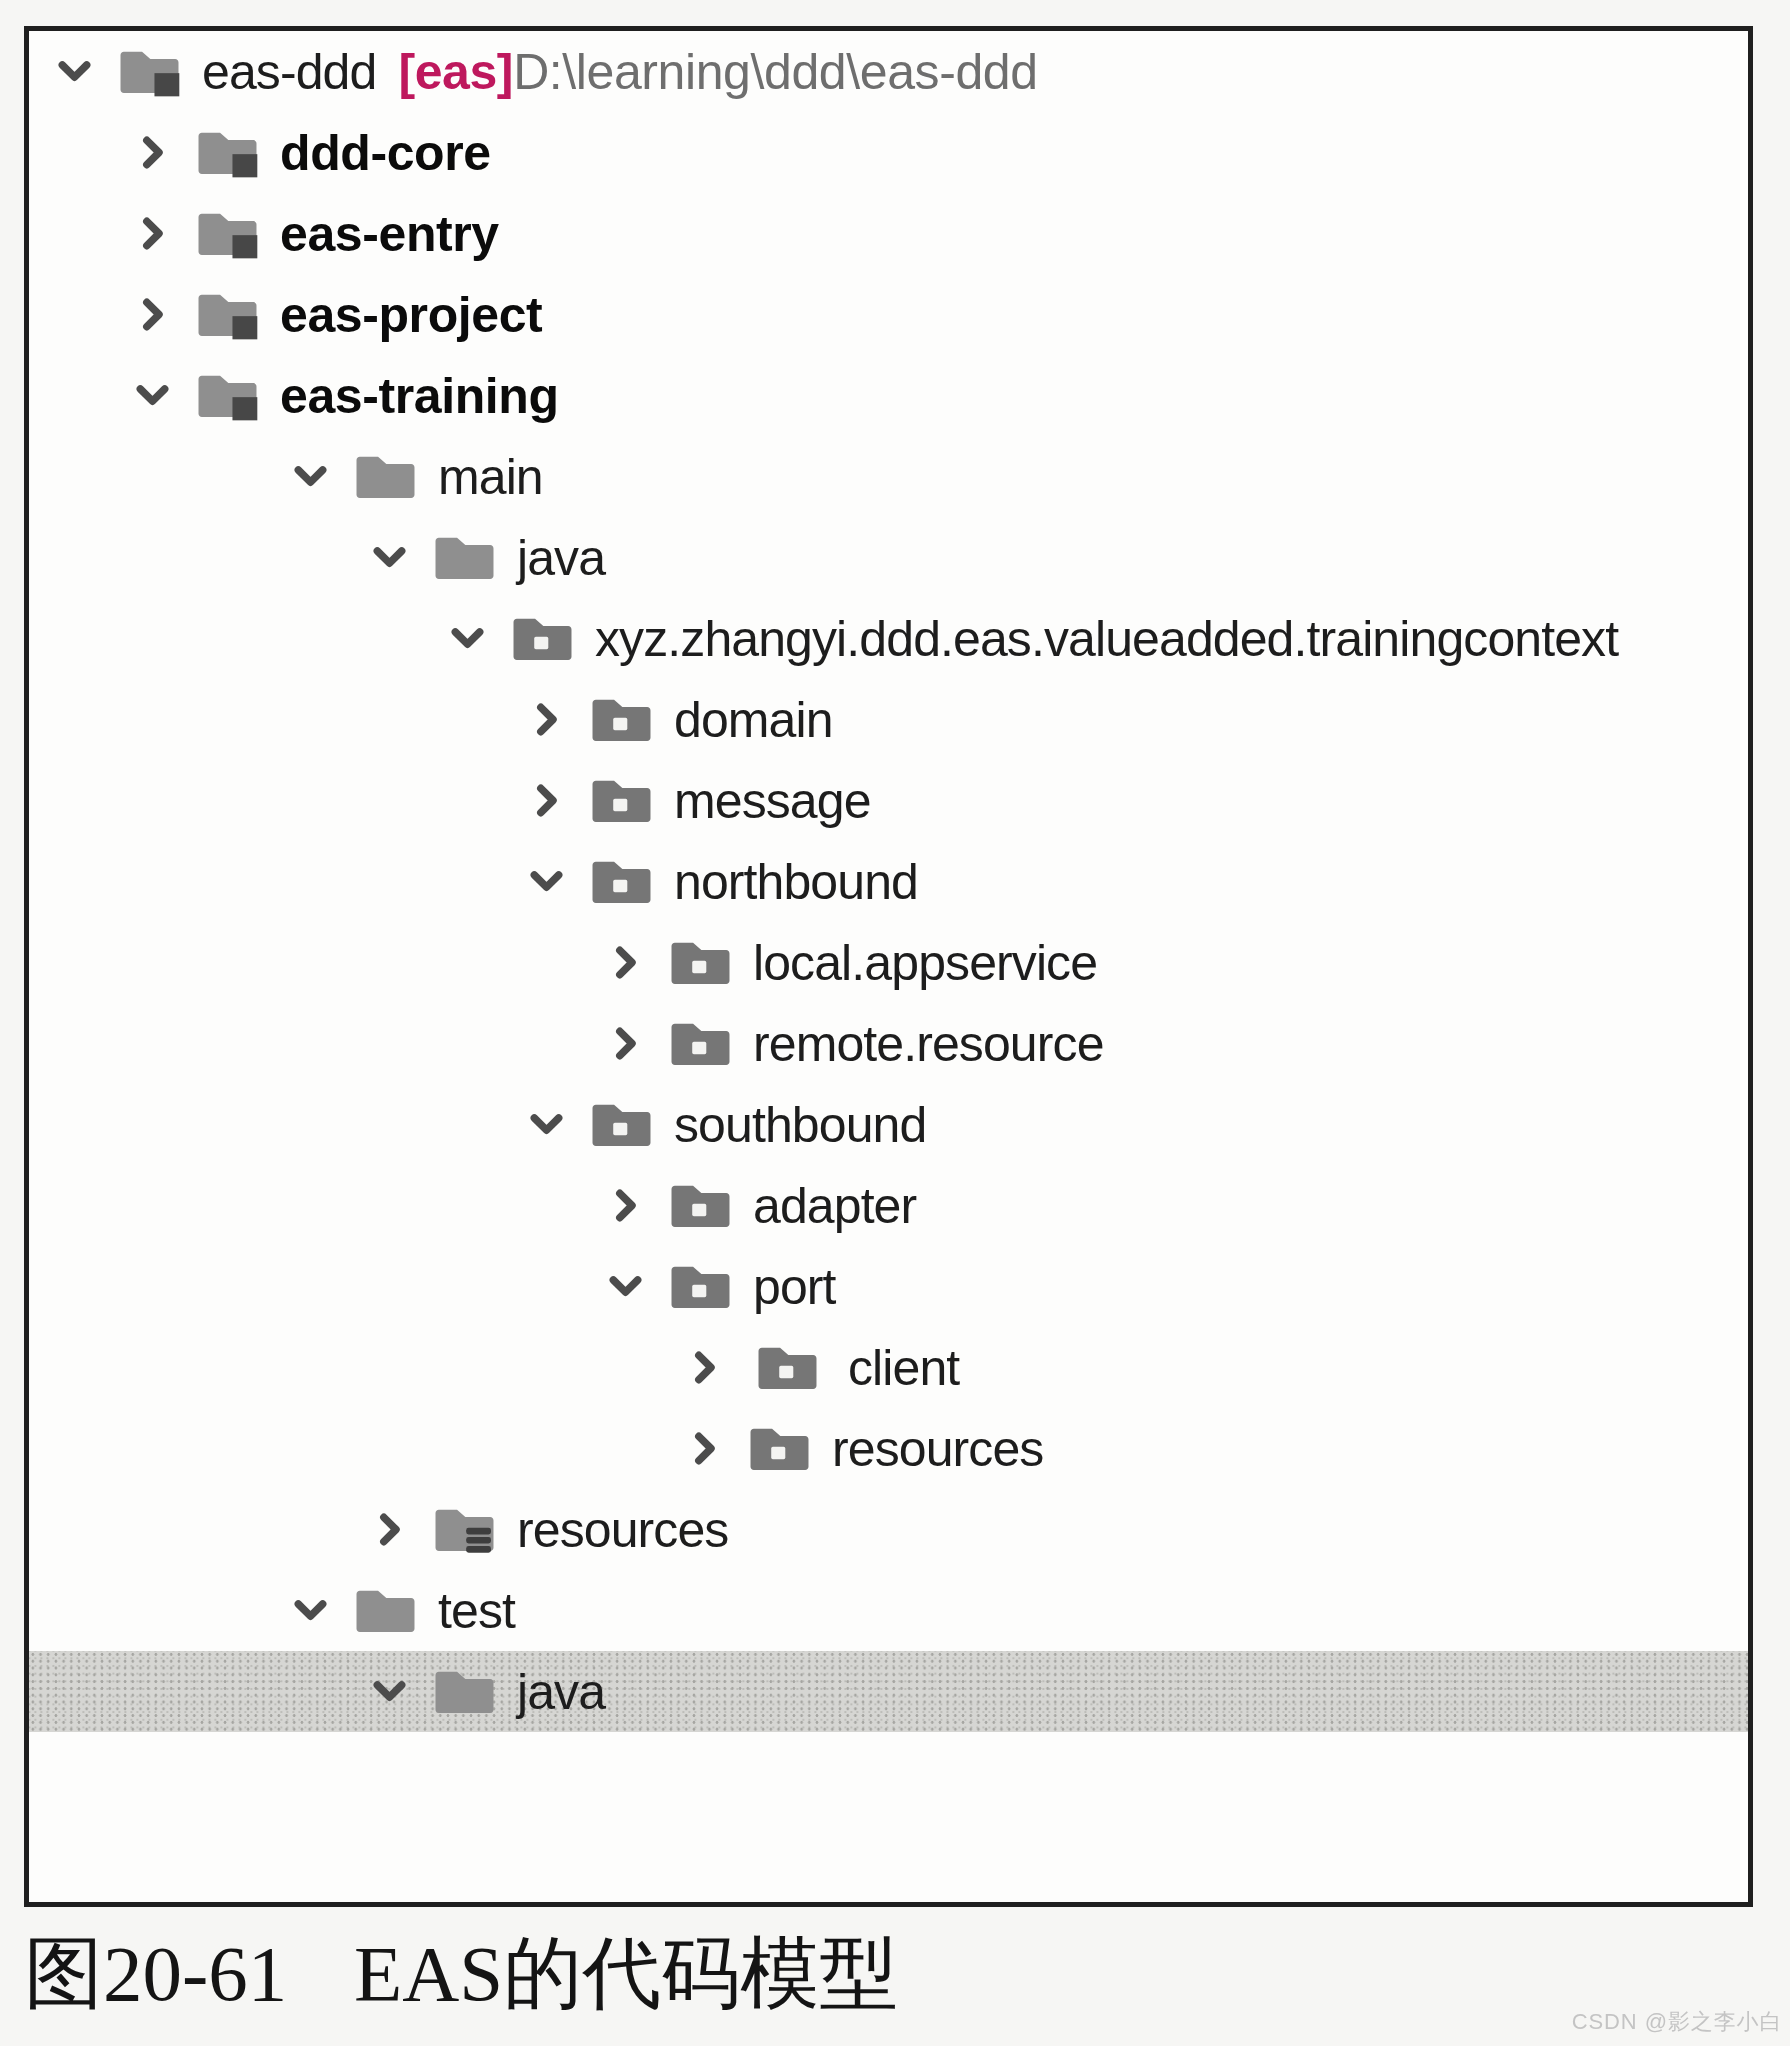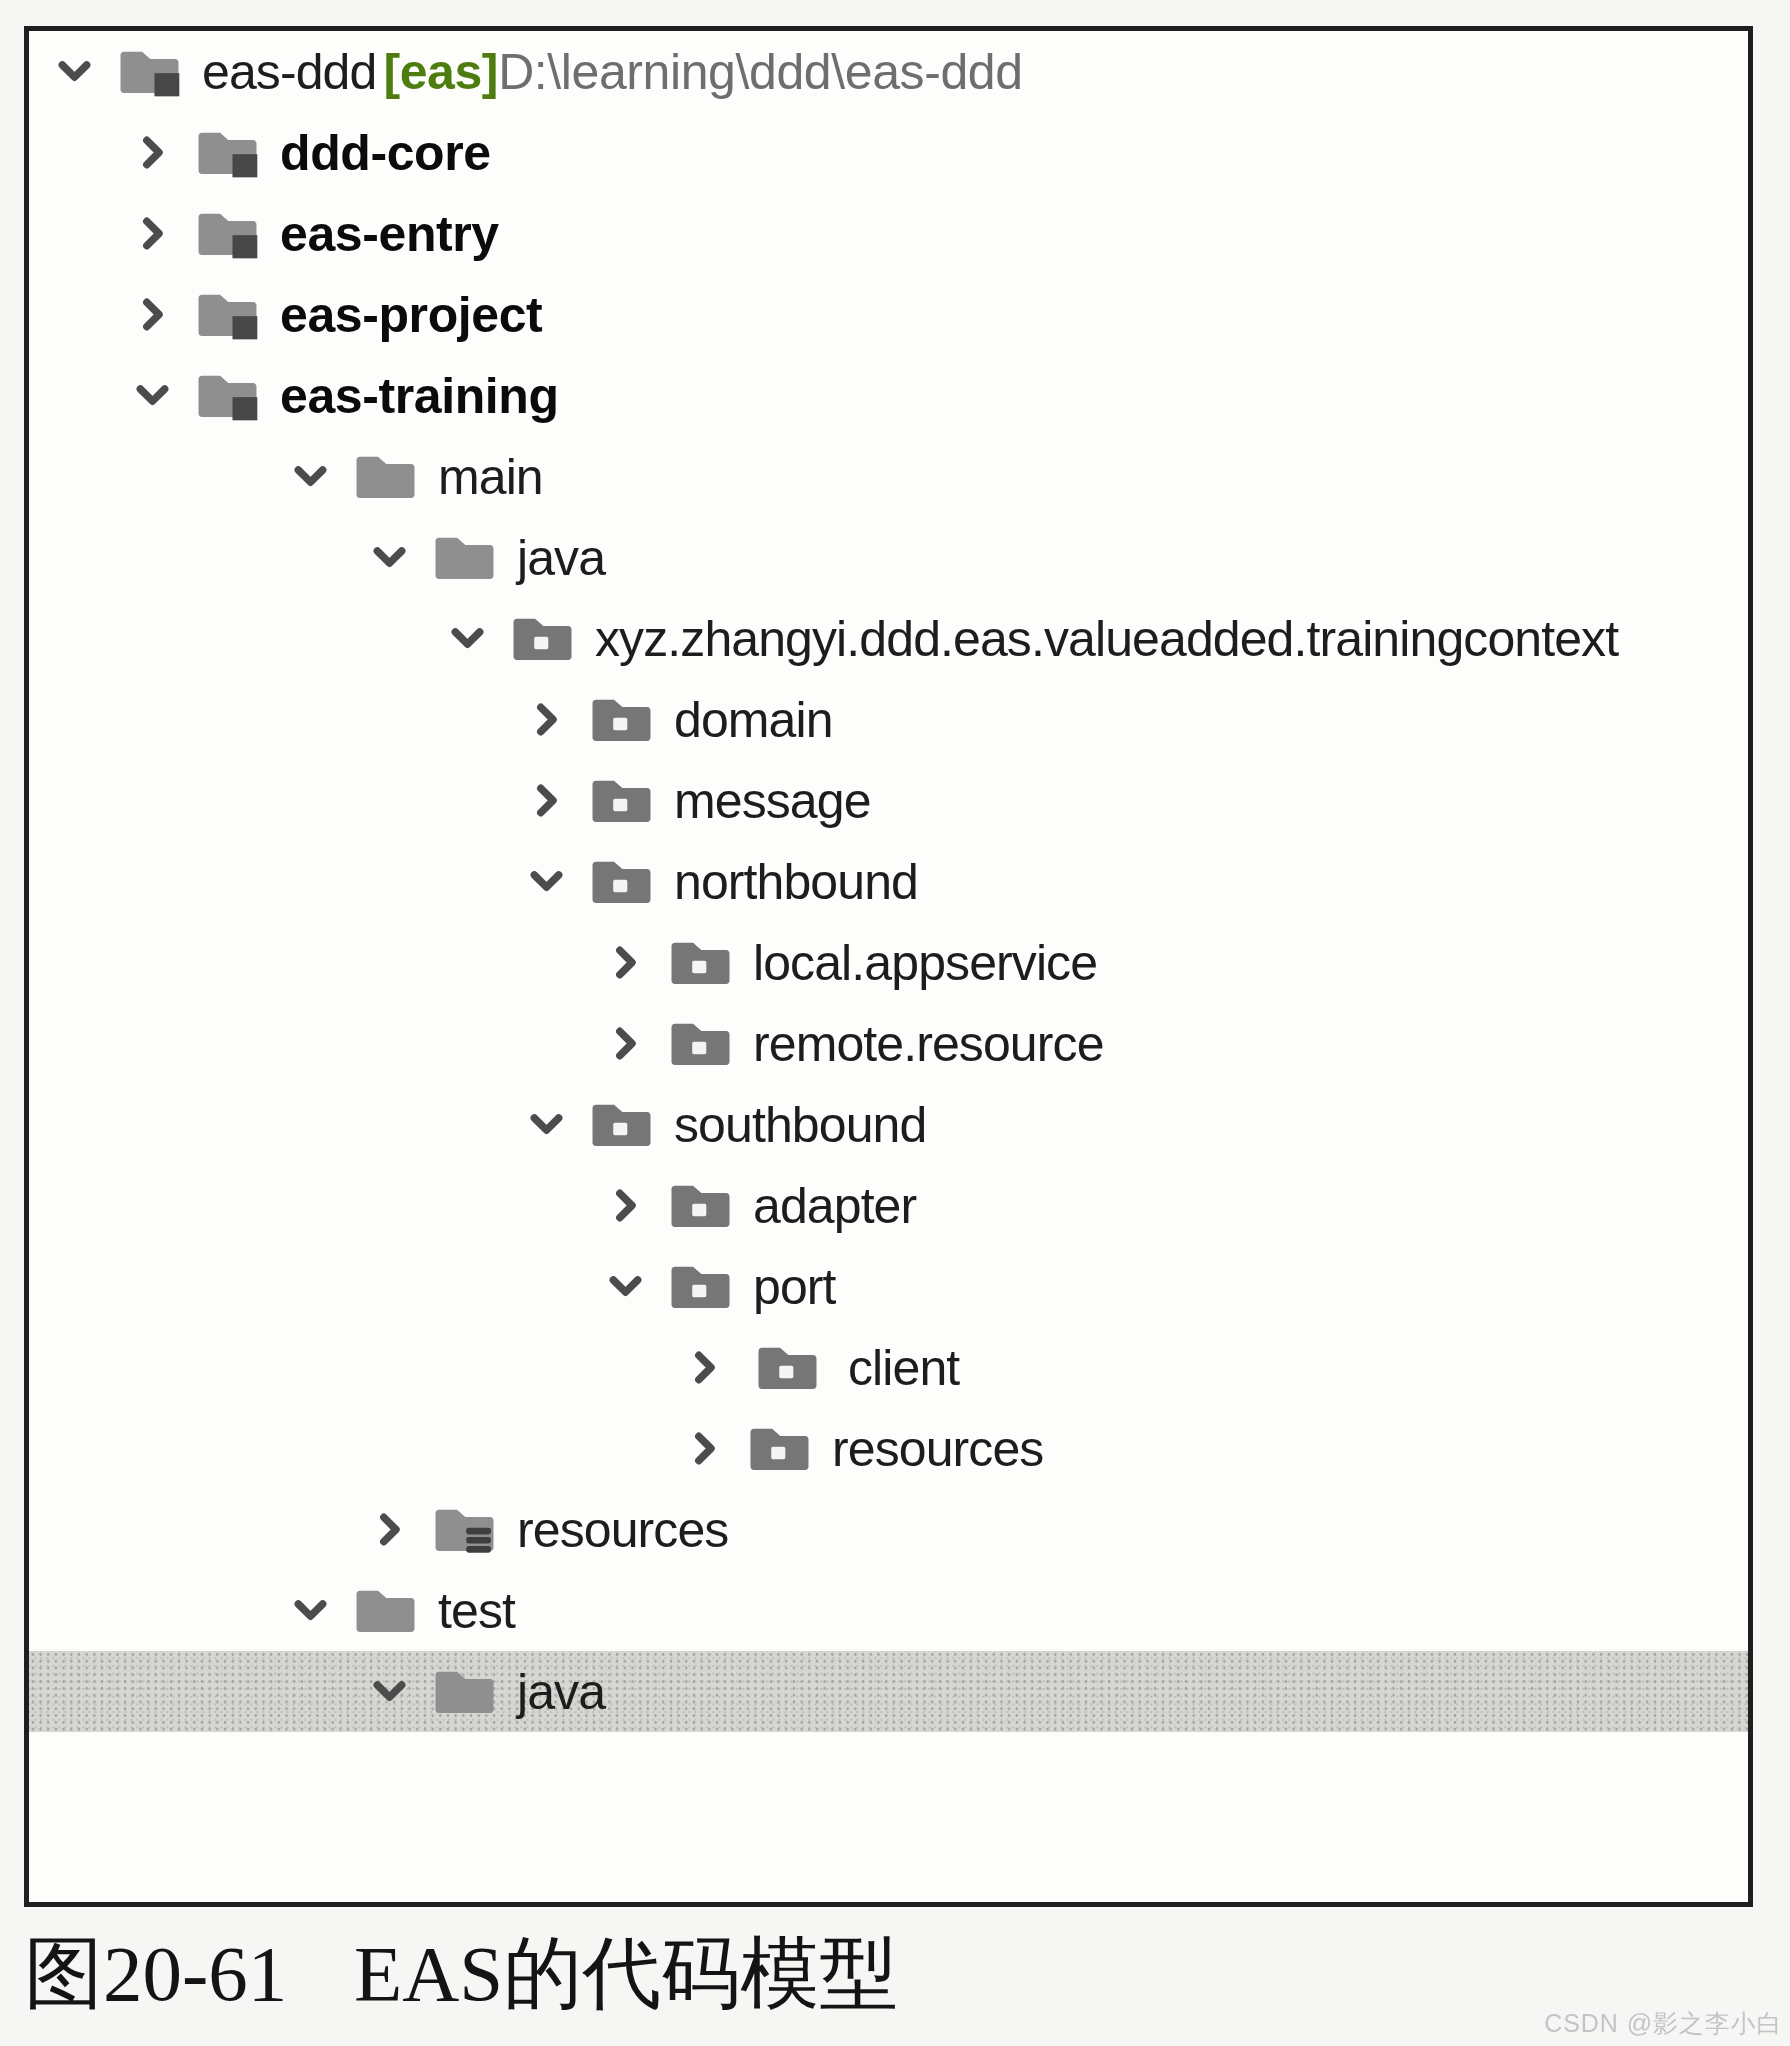--- a/index.html
+++ b/index.html
@@ -28,31 +28,31 @@
     background-image:
       radial-gradient(circle, #a6a6a2 1.2px, transparent 1.7px),
       radial-gradient(circle, #bdbdb9 1px, transparent 1.5px);
     background-size:7.7px 6.8px, 6px 7.7px;
     background-position:0 0, 3.4px 3.4px;
   }
   .chev { width:39px; height:39px; flex:0 0 39px; margin-right:22px; color:#4c4c4c; }
   .chev svg { width:100%; height:100%; display:block; }
   .icon { width:67px; height:53px; flex:0 0 67px; margin-right:19px; }
   .icon svg { width:100%; height:100%; display:block; }
-  .qualifier { font-weight:700; color:#4d7c0f; margin-left:7px; letter-spacing:-0.4px; }
+  .qualifier { font-weight:700; color:#be185d; margin-left:22px; letter-spacing:-0.4px; }
   .path { color:var(--path-text,#6e6e6e); margin-left:0; letter-spacing:-0.4px; }
   .figure-caption {
     position:absolute; left:24px; top:1921px; width:1719px;
     font-family:"Liberation Serif","DejaVu Serif",serif;
     font-size:79px; color:#141414;
   }
   .figure-caption .cap-title { margin-left:47px; }
   .watermark {
     position:absolute; right:8.6px; top:2007px;
-    font-size:25px; color:#c4c4c4; letter-spacing:0.9px;
+    font-size:22px; color:#c4c4c4; letter-spacing:0.9px;
     font-family:"Liberation Sans","DejaVu Sans",sans-serif;
   }
 </style>
 </head>
 <body>
 
 <div class="tree-panel">
   <div>
       <div class="row" style="padding-left: 26px;">
     <span class="chev chev-down">

